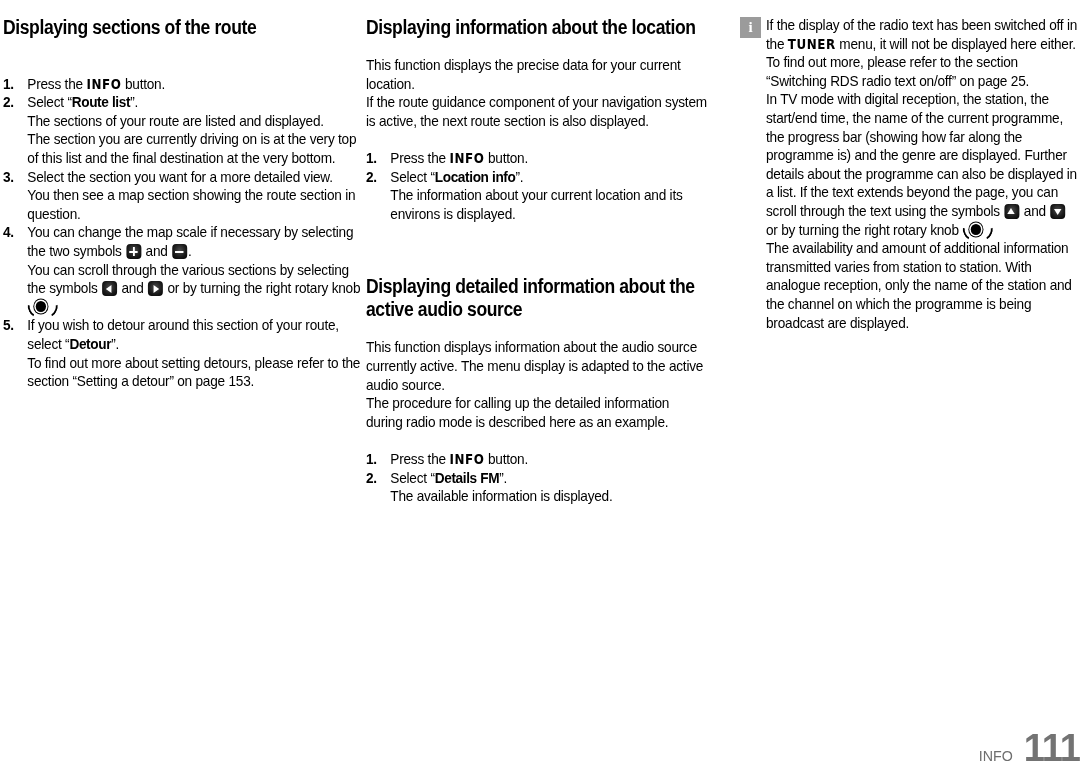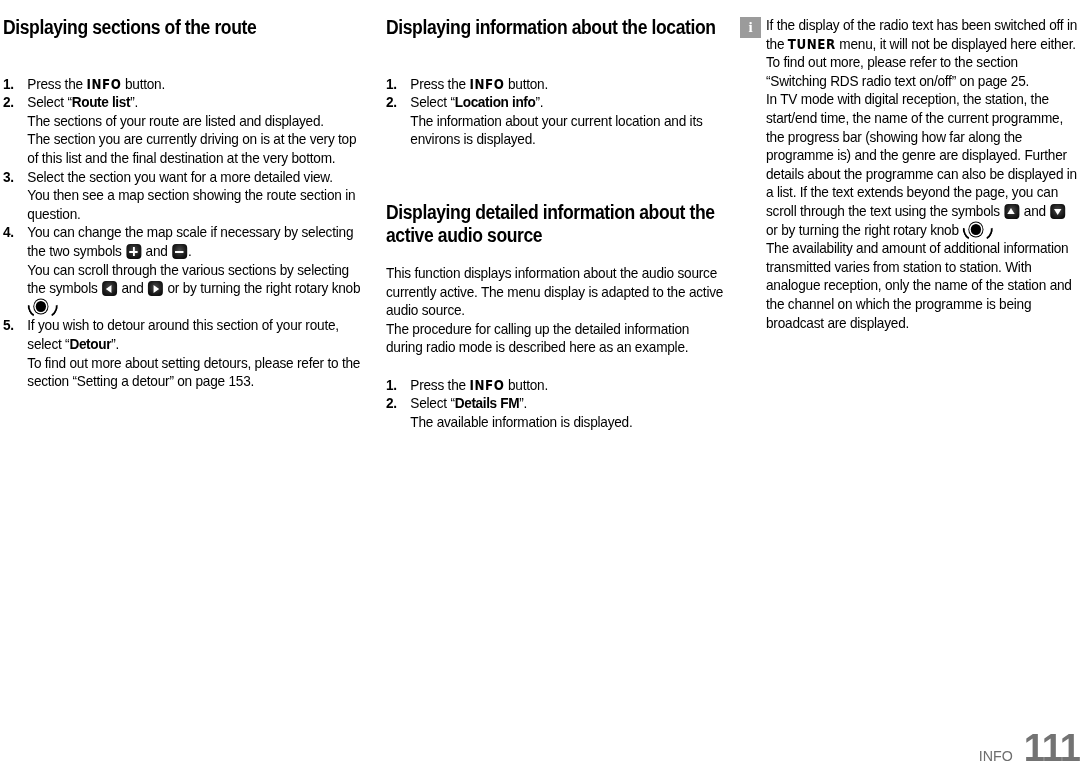--- a/index.html
+++ b/index.html
@@ -28,21 +28,21 @@
   .columns {
     position: absolute;
     left: 0; top: 0;
     width: 1082px;
   }
   .col {
     position: absolute;
     top: 4px;
   }
   .col-1 { left: 3px;   width: 343px; }
-  .col-2 { left: 386px; width: 343px; }
+  .col-2 { left: 366px; width: 343px; }
   .col-3 { left: 740px; width: 340px; }
 
   
   h2.section-heading {
     font-family: "Liberation Sans", "DejaVu Sans", sans-serif;
     font-size: 19.5px;
     font-weight: bold;
     line-height: 23px;
     letter-spacing: -0.45px;
     margin: 0 0 17px 0;
@@ -257,20 +257,24 @@
           <li><span class="num">1.</span><span><span>Press the </span><span class="device-btn">INFO</span><span>  button.</span></span></li>
           <li><span class="num">2.</span><span><span>Select “</span><span class="menu-item">Route list</span><span>”.</span></span><span class="sub">The sections of your route are listed and displayed.</span><span class="sub">The section you are currently driving on is at the very top of this list and the final destination at the very bottom.</span></li>
           <li><span class="num">3.</span><span><span>Select the section you want for a more detailed view.</span></span><span class="sub">You then see a map section showing the route section in question.</span></li>
           <li><span class="num">4.</span><span><span>You can change the map scale if necessary by selecting the two symbols </span><span class="chip plus"><i class="h"></i><i class="v"></i></span><span> and </span><span class="chip minus"><i class="h"></i></span><span>.</span></span><span class="sub"><span>You can scroll through the various sections by selecting the symbols </span><span class="chip left"><i class="t"></i></span><span> and </span><span class="chip right"><i class="t"></i></span><span> or by turning the right rotary knob </span><span class="knob"><span class="arc-l"></span><span class="disc"></span><span class="arc-r"></span></span><span>.</span></span></li>
           <li><span class="num">5.</span><span><span>If you wish to detour around this section of your route, select “</span><span class="menu-item">Detour</span><span>”.</span></span><span class="sub">To find out more about setting detours, please refer to the section “Setting a detour” on page 153.</span></li>
         </ol>
     </div>
 
     <div class="col col-2">
       <h2 class="section-heading">Displaying information about the location</h2>
+      <div id="c2-intro">
+          <p class="body">This function displays the precise data for your current location.</p>
+          <p class="body">If the route guidance component of your navigation system is active, the next route section is also displayed.</p>
+        </div>
       <div style="height:18.6px"></div>
       <ol class="steps" id="c2-steps">
           <li><span class="num">1.</span><span><span>Press the </span><span class="device-btn">INFO</span><span>  button.</span></span></li>
           <li><span class="num">2.</span><span><span>Select “</span><span class="menu-item">Location info</span><span>”.</span></span><span class="sub">The information about your current location and its environs is displayed.</span></li>
         </ol>
       <div style="height:52px"></div>
       <h2 class="section-heading">Displaying detailed information about the active audio source</h2>
       <div id="c2-intro2">
           <p class="body">This function displays information about the audio source currently active. The menu display is adapted to the active audio source.</p>
           <p class="body">The procedure for calling up the detailed information during radio mode is described here as an example.</p>

